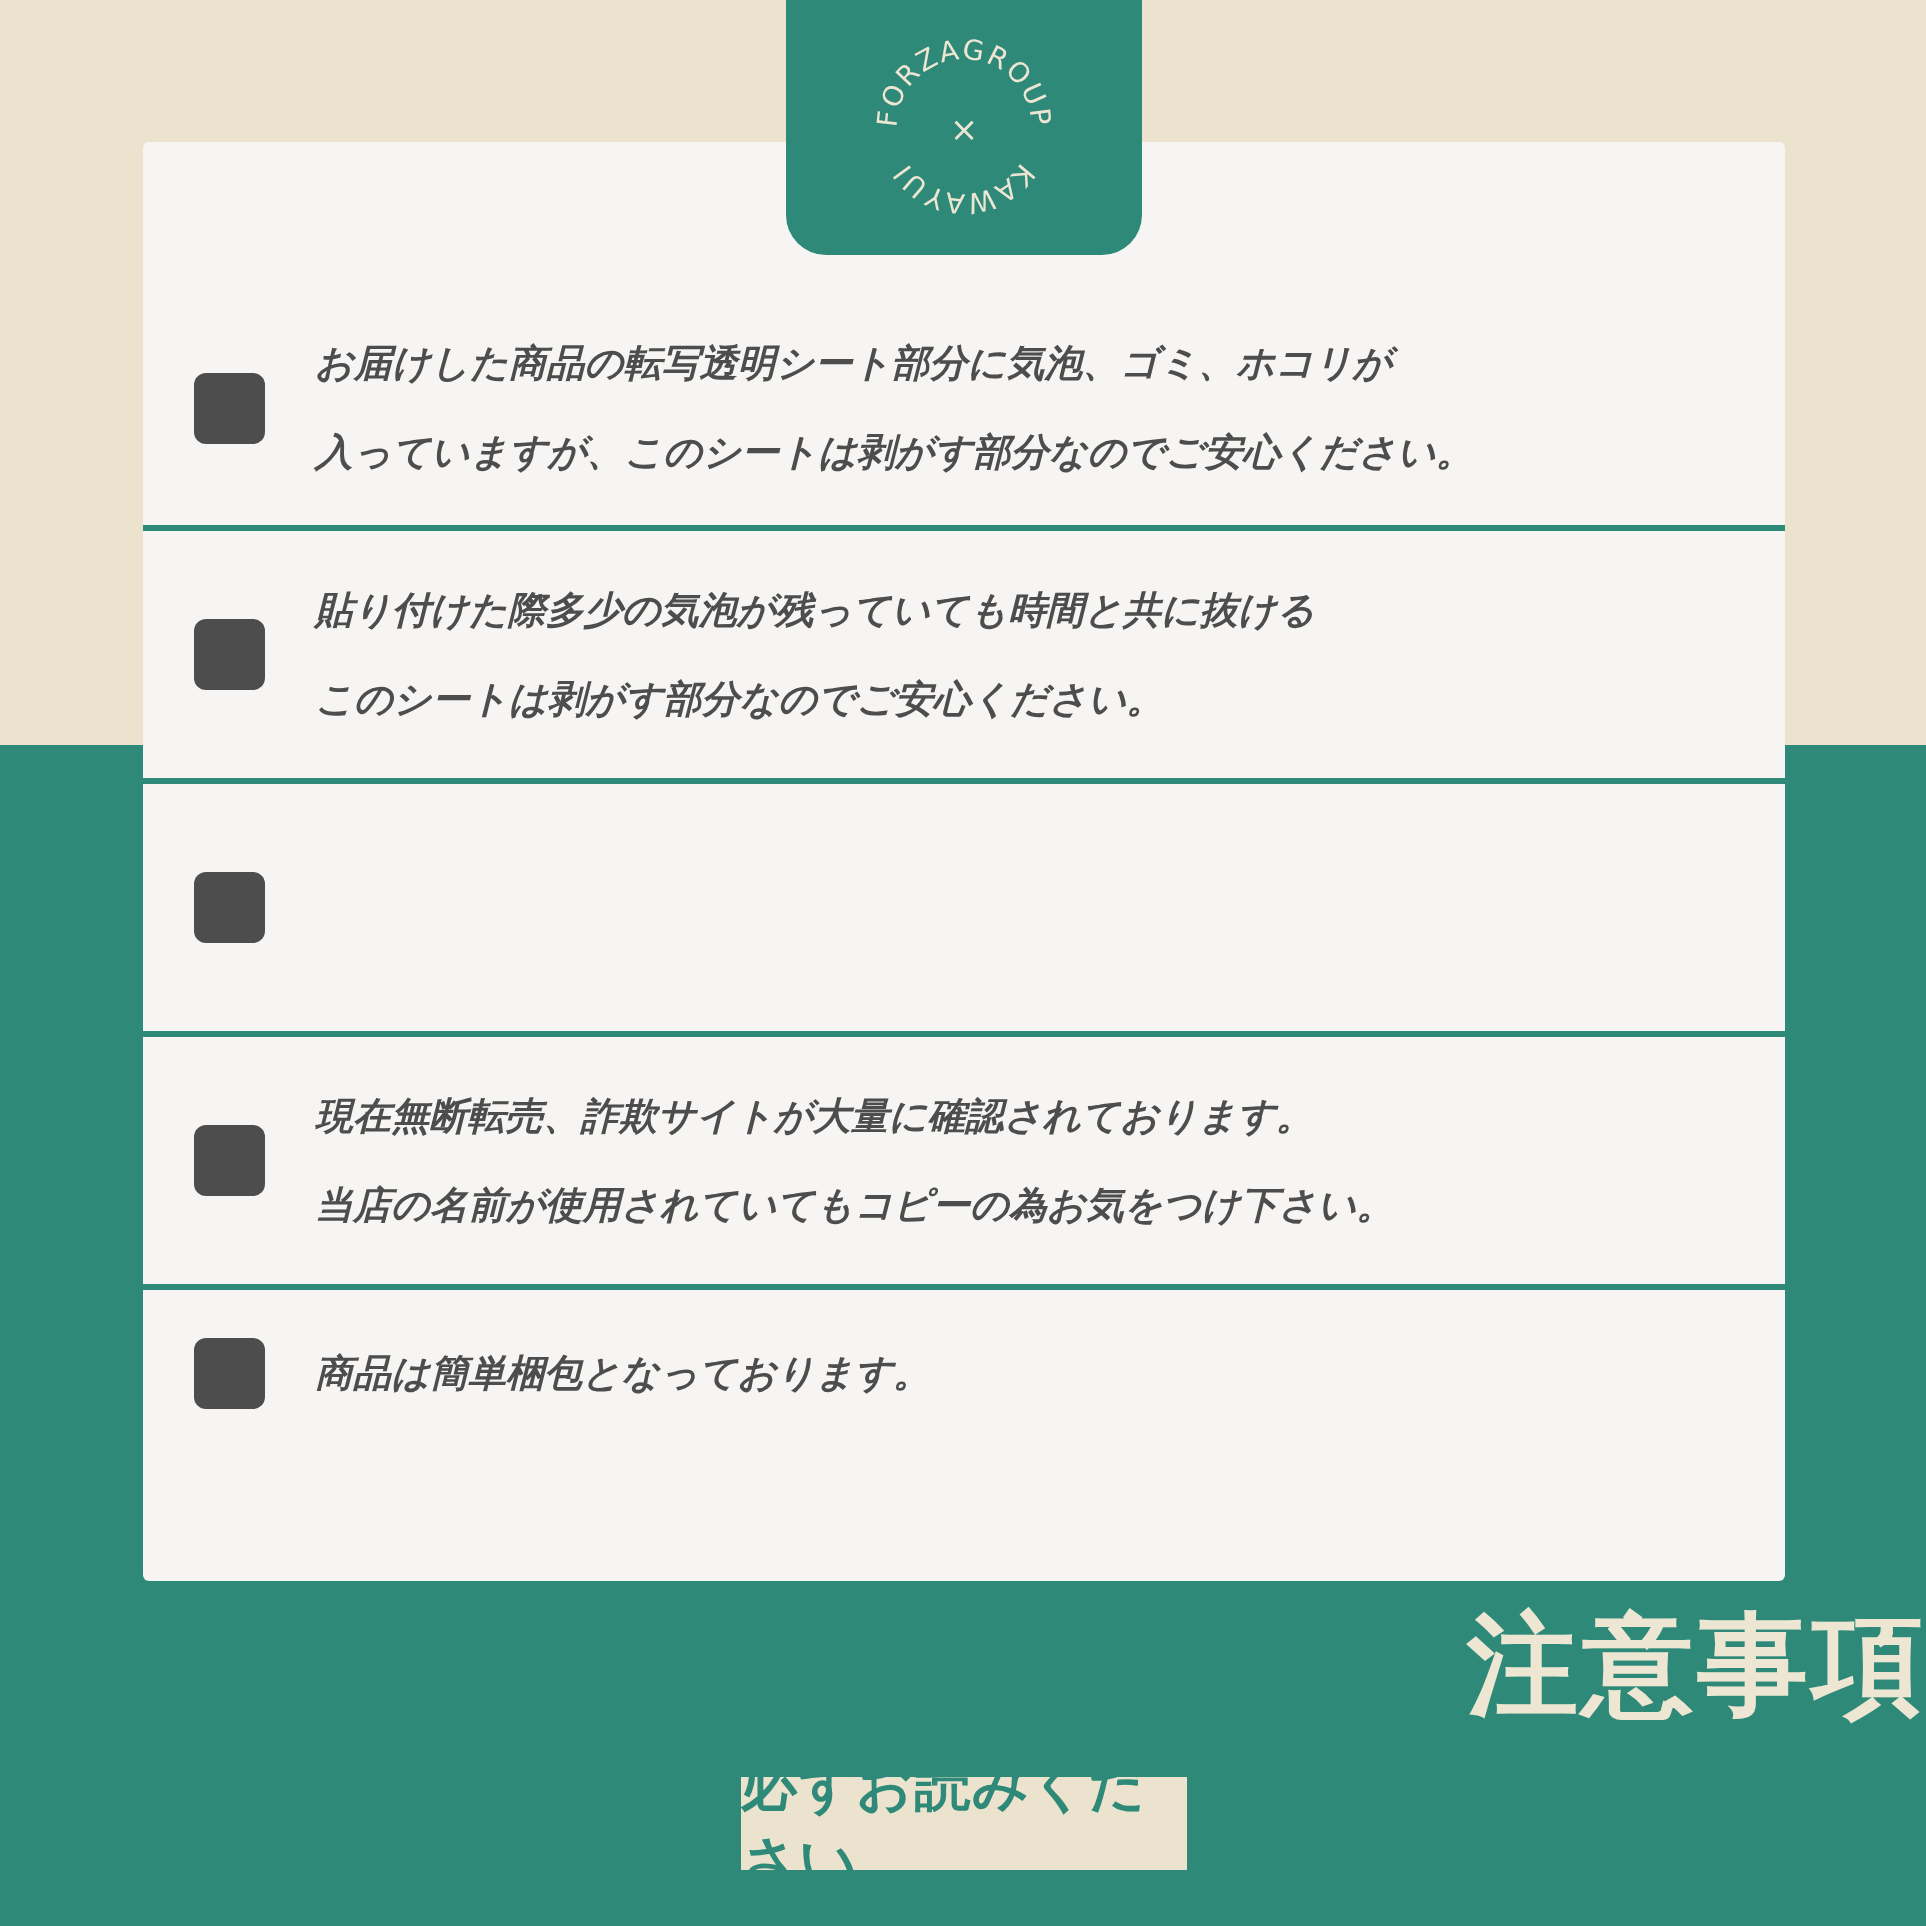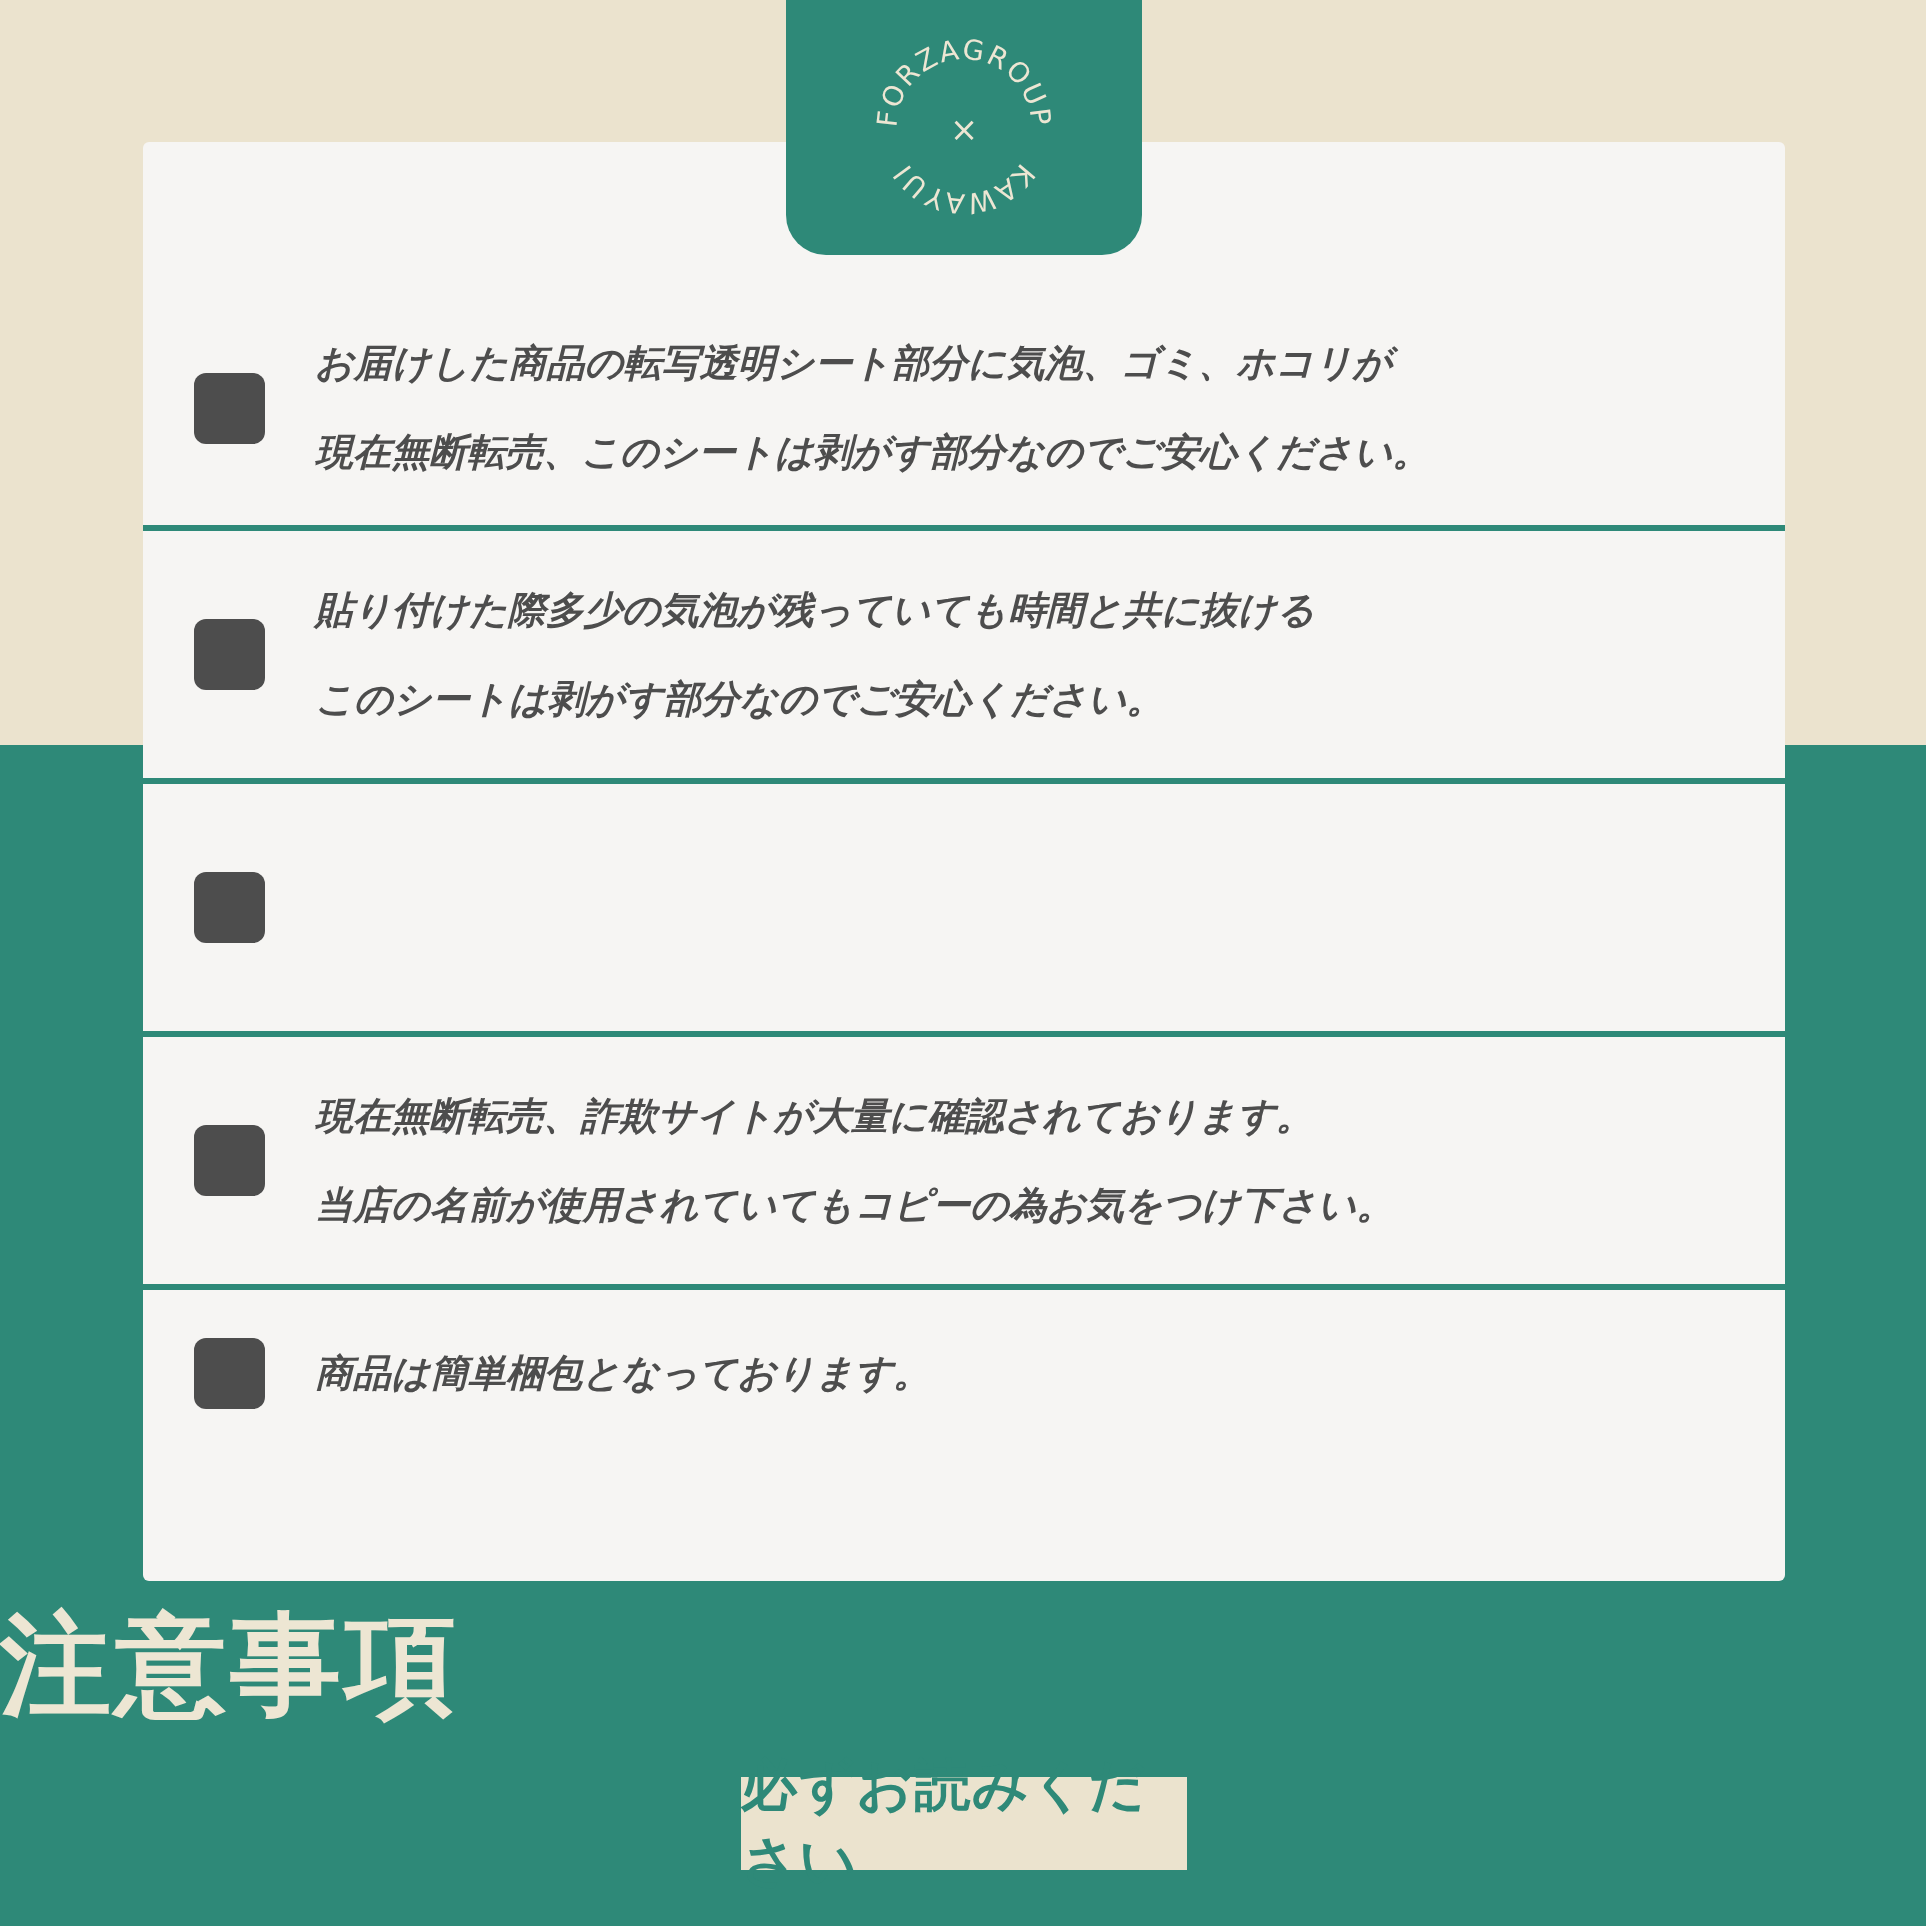--- a/index.html
+++ b/index.html
@@ -34,21 +34,21 @@
     background:var(--teal,#2E8978);border-radius:0 0 40px 40px;
   }
   .badge svg{display:block;width:356px;height:255px;}
   .badge text{
     font-family:"DejaVu Sans",sans-serif;font-weight:400;
     fill:var(--cream,#EDE6D3);
   }
   .ring-text{font-size:28px;letter-spacing:2px;}
   .x-mark{font-size:34px;}
   .footer-title{
-    position:absolute;left:0;top:1596px;width:1927px;text-align:left;
+    position:absolute;left:0;top:1596px;width:1927px;text-align:right;
     font-size:111px;line-height:139px;font-weight:bold;letter-spacing:4px;
     color:var(--cream,#EDE6D3);
   }
   .footer-note{
     position:absolute;left:741px;top:1777px;width:446px;height:93px;
     background:var(--beige,#EBE3CE);
     display:flex;align-items:center;justify-content:center;
   }
   .footer-note span{
     font-size:56px;font-weight:bold;color:var(--teal,#2E8978);letter-spacing:1px;
@@ -56,21 +56,21 @@
 </style>
 </head>
 <body>
 
 <div class="card">
 
   <div class="section sec1">
     <div class="checkbox"></div>
     <div class="lines">
       <p>お届けした商品の転写透明シート部分に気泡、ゴミ、ホコリが</p>
-      <p>現在無断転売、このシートは剥がす部分なのでご安心ください。</p>
+      <p>入っていますが、このシートは剥がす部分なのでご安心ください。</p>
     </div>
   </div>
   <div class="divider"></div>
 
   <div class="section sec2">
     <div class="checkbox"></div>
     <div class="lines">
       <p>貼り付けた際多少の気泡が残っていても時間と共に抜ける</p>
       <p>このシートは剥がす部分なのでご安心ください。</p>
     </div>

